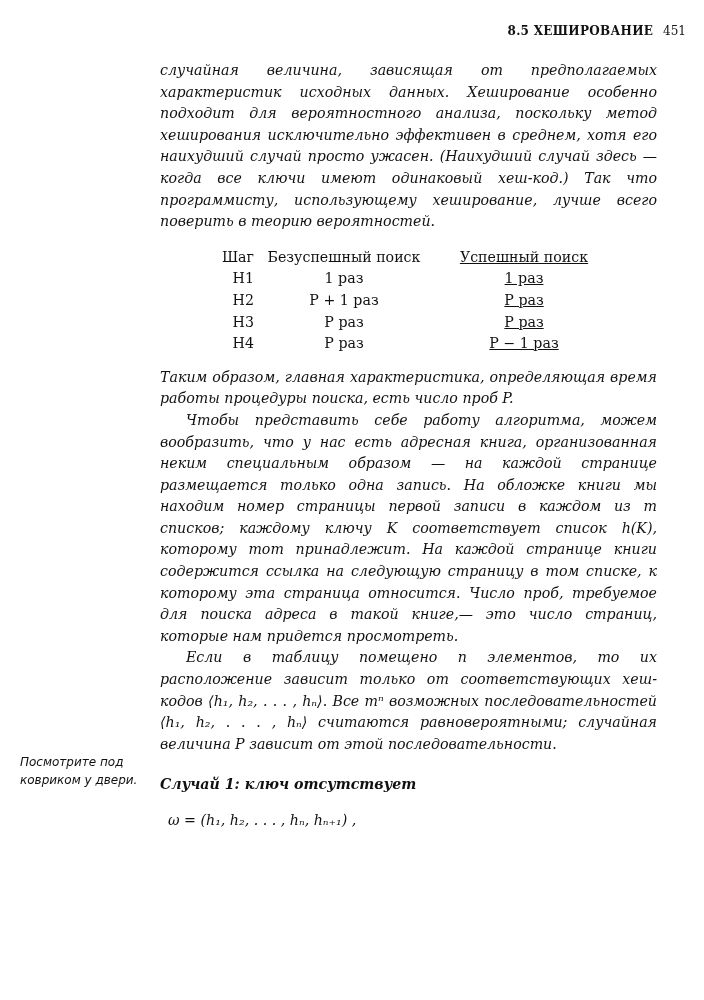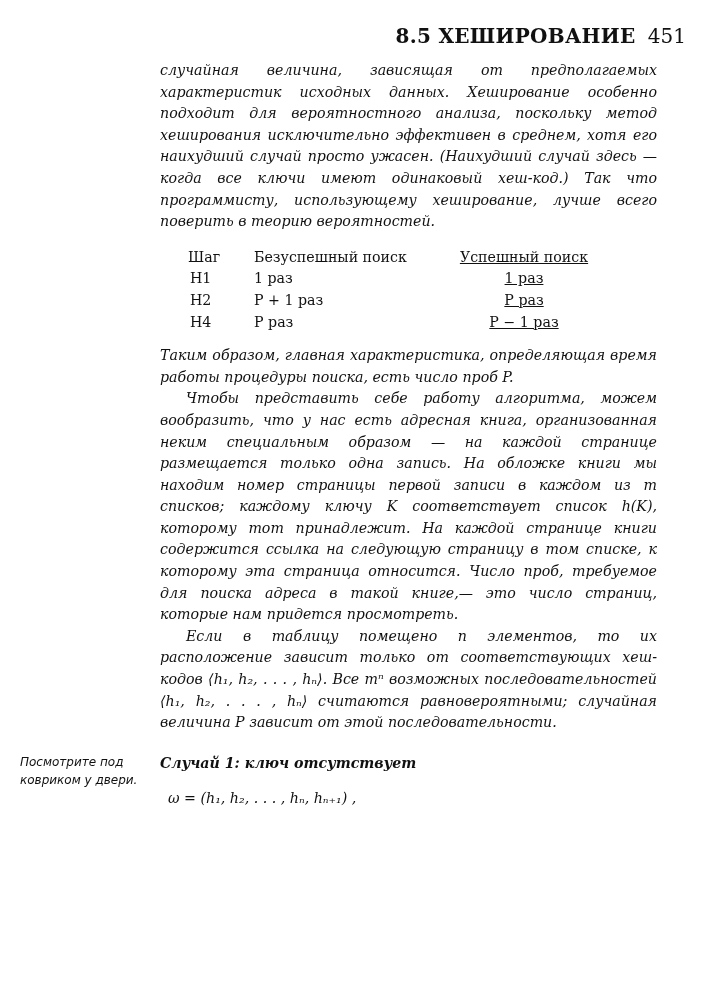--- a/index.html
+++ b/index.html
@@ -2,34 +2,34 @@
 <html><head>
 <meta charset="utf-8">
 <style>
   html, body { margin: 0; padding: 0; }
   body {
     width: 704px; height: 1000px; background: #ffffff; color: #111;
     font-family: "DejaVu Serif", serif; position: relative; overflow: hidden;
   }
   .header {
     position: absolute; top: 24px; right: 18px;
-    font-size: 20px; white-space: nowrap; padding-left: 24px;
+    font-size: 12px; white-space: nowrap; padding-left: 24px;
   }
   .header .sec { font-weight: bold; letter-spacing: 0.3px; }
   .header .num { margin-left: 6px; }
   .body-text {
     position: absolute; left: 160px; width: 497px; top: 60px;
     font-size: 14.2px; line-height: 21.6px; text-align: justify;
   }
   .body-text p { margin: 0; font-style: italic; }
   .indent { text-indent: 26px; }
   .tbl { margin: 14px 0 12px 28px; border-collapse: collapse; font-size: 14.2px; }
   .tbl td, .tbl th { padding: 0; height: 21.6px; font-weight: normal; }
-  .tbl .c0 { width: 64px; text-align: left; padding-left: 2px; }
-  .tbl .c1 { width: 180px; text-align: left; margin-top: 12px; }
+  .tbl .c0 { width: 64px; text-align: right; padding-left: 2px; }
+  .tbl .c1 { width: 180px; text-align: center; margin-top: 12px; }
   .tbl .c2 { width: 180px; text-align: center; text-decoration: underline; }
   .tbl th.c0 { padding-left: 0; }
   .subhead { font-style: italic; font-weight: bold; margin-top: 19px !important; }
   .formula { margin: 14px 0 14px 8px !important; font-style: normal; }
   .margin-note {
     position: absolute; left: 20px; top: 753px; width: 130px;
     font-family: "DejaVu Sans", sans-serif; font-style: italic;
     font-size: 12px; line-height: 18px;
   }
   .m { font-family: "DejaVu Serif", serif; }
@@ -58,20 +58,25 @@
       <td class="c0">H1</td>
       <td class="c1">1  раз</td>
       <td class="c2">1  раз</td>
     </tr>
     <tr>
       <td class="c0">H2</td>
       <td class="c1">P + 1  раз</td>
       <td class="c2">P  раз</td>
     </tr>
     <tr>
+      <td class="c0">H3</td>
+      <td class="c1">P  раз</td>
+      <td class="c2">P  раз</td>
+    </tr>
+    <tr>
       <td class="c0">H4</td>
       <td class="c1">P  раз</td>
       <td class="c2">P − 1  раз</td>
     </tr>
   </tbody>
     </table>
 
   <p>Таким образом, главная характеристика, определяющая время работы процедуры поиска, есть число проб P.</p>
   <p class="indent">Чтобы представить себе работу алгоритма, можем вообразить, что у нас есть адресная книга, организованная неким специальным образом — на каждой странице размещается только одна запись. На обложке книги мы находим номер страницы первой записи в каждом из m списков; каждому ключу K соответствует список h(K), которому тот принадлежит. На каждой странице книги содержится ссылка на следующую страницу в том списке, к которому эта страница относится. Число проб, требуемое для поиска адреса в такой книге,— это число страниц, которые нам придется просмотреть.</p>
   <p class="indent">Если в таблицу помещено n элементов, то их расположение зависит только от соответствующих хеш-кодов ⟨h₁, h₂, . . . , hₙ⟩. Все mⁿ возможных последовательностей ⟨h₁, h₂, . . . , hₙ⟩ считаются равновероятными; случайная величина P зависит от этой последовательности.</p>

